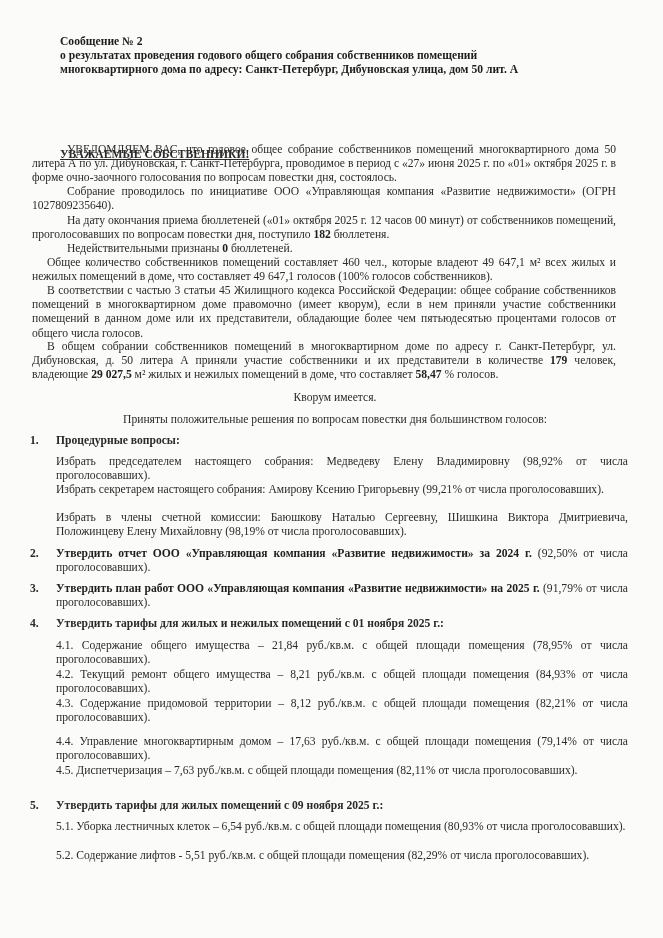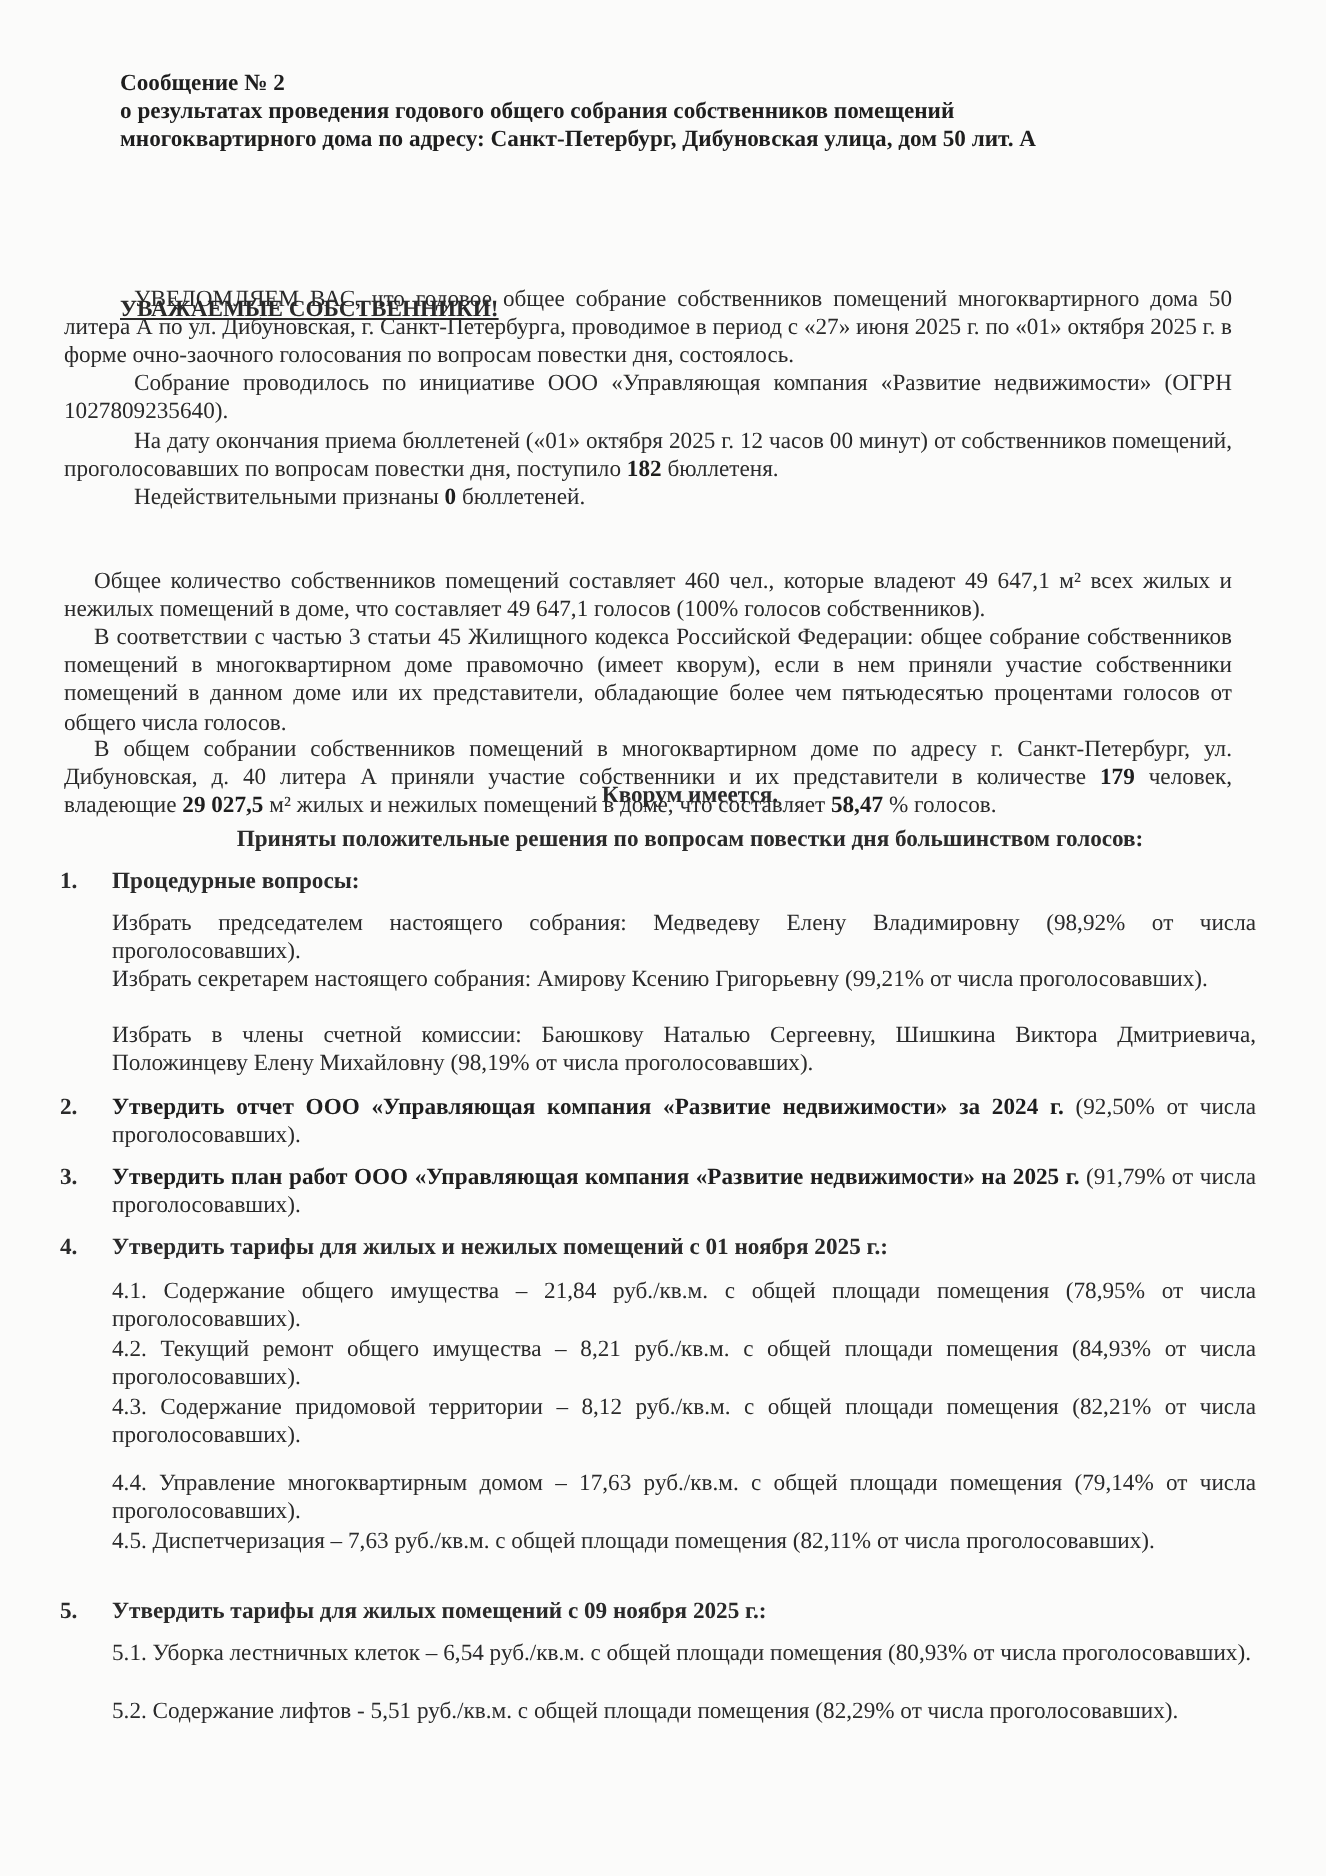--- a/index.html
+++ b/index.html
@@ -13,22 +13,22 @@
   }
   .page { position: relative; width: 663px; height: 938px; }
   .hdr { position: absolute; left: 60px; width: 560px; font-weight: bold; color: #1e1e1e; }
   .t1 { top: 35px; }
   .t2 { top: 49px; }
   .t3 { top: 63px; }
   .t4 { top: 77px; }
   .greet { position: absolute; top: 108px; left: 60px; width: 560px; text-align: left; font-weight: bold; text-decoration: underline; margin-top: 40px; }
   .p { position: absolute; left: 32px; width: 584px; text-align: justify; }
   .ind { text-indent: 35px; }
-  .ind2 { text-indent: 15px; margin-top: 28px; }
-  .center-b { position: absolute; left: 40px; width: 610px; text-align: center; font-weight: bold; }
+  .ind2 { text-indent: 15px; }
+  .center-b { position: absolute; left: 30px; width: 610px; text-align: center; font-weight: normal; }
   .li { position: absolute; left: 30px; width: 598px; font-weight: bold; }
   .li .num { display: inline-block; width: 26px; }
   .sub { position: absolute; left: 56px; width: 572px; text-align: justify; }
   .li2 { position: absolute; left: 56px; width: 572px; text-align: justify; }
   b { color: #1e1e1e; }
 </style>
 </head>
 <body>
 
 <div class="page">
@@ -47,21 +47,21 @@
   </div>
 
   <div class="p ind" style="top:242px">
     <span>Недействительными признаны </span><b>0</b><span> бюллетеней.</span>
   </div>
 
   <div class="p ind2" style="top:256px">Общее количество собственников помещений составляет 460 чел., которые владеют 49 647,1 м² всех жилых и нежилых помещений в доме, что составляет 49 647,1 голосов (100% голосов собственников).</div>
   <div class="p ind2" style="top:284px">В соответствии с частью 3 статьи 45 Жилищного кодекса Российской Федерации: общее собрание собственников помещений в многоквартирном доме правомочно (имеет кворум), если в нем приняли участие собственники помещений в данном доме или их представители, обладающие более чем пятьюдесятью процентами голосов от общего числа голосов.</div>
 
   <div class="p ind2" style="top:340px">
-    <span>В общем собрании собственников помещений в многоквартирном доме по адресу г. Санкт-Петербург, ул. Дибуновская, д. 40 литера А приняли участие собственники и их представители в количестве </span><b>179</b><span> человек, владеющие </span><b>29 027,5</b><span> м² жилых и нежилых помещений в доме, что составляет </span><b>58,47</b><span> % голосов.</span>
+    <span>В общем собрании собственников помещений в многоквартирном доме по адресу г. Санкт-Петербург, ул. Дибуновская, д. 50 литера А приняли участие собственники и их представители в количестве </span><b>179</b><span> человек, владеющие </span><b>29 027,5</b><span> м² жилых и нежилых помещений в доме, что составляет </span><b>58,47</b><span> % голосов.</span>
   </div>
 
   <div class="center-b" style="top:391px">Кворум имеется.</div>
   <div class="center-b" style="top:413px">Приняты положительные решения по вопросам повестки дня большинством голосов:</div>
 
   <div class="li" style="top:434px">
     <span class="num">1.</span><span>Процедурные вопросы:</span>
   </div>
   <div class="sub" style="top:455px">Избрать председателем настоящего собрания: Медведеву Елену Владимировну (98,92% от числа проголосовавших).</div>
   <div class="sub" style="top:483px">Избрать секретарем настоящего собрания: Амирову Ксению Григорьевну (99,21% от числа проголосовавших).</div>

